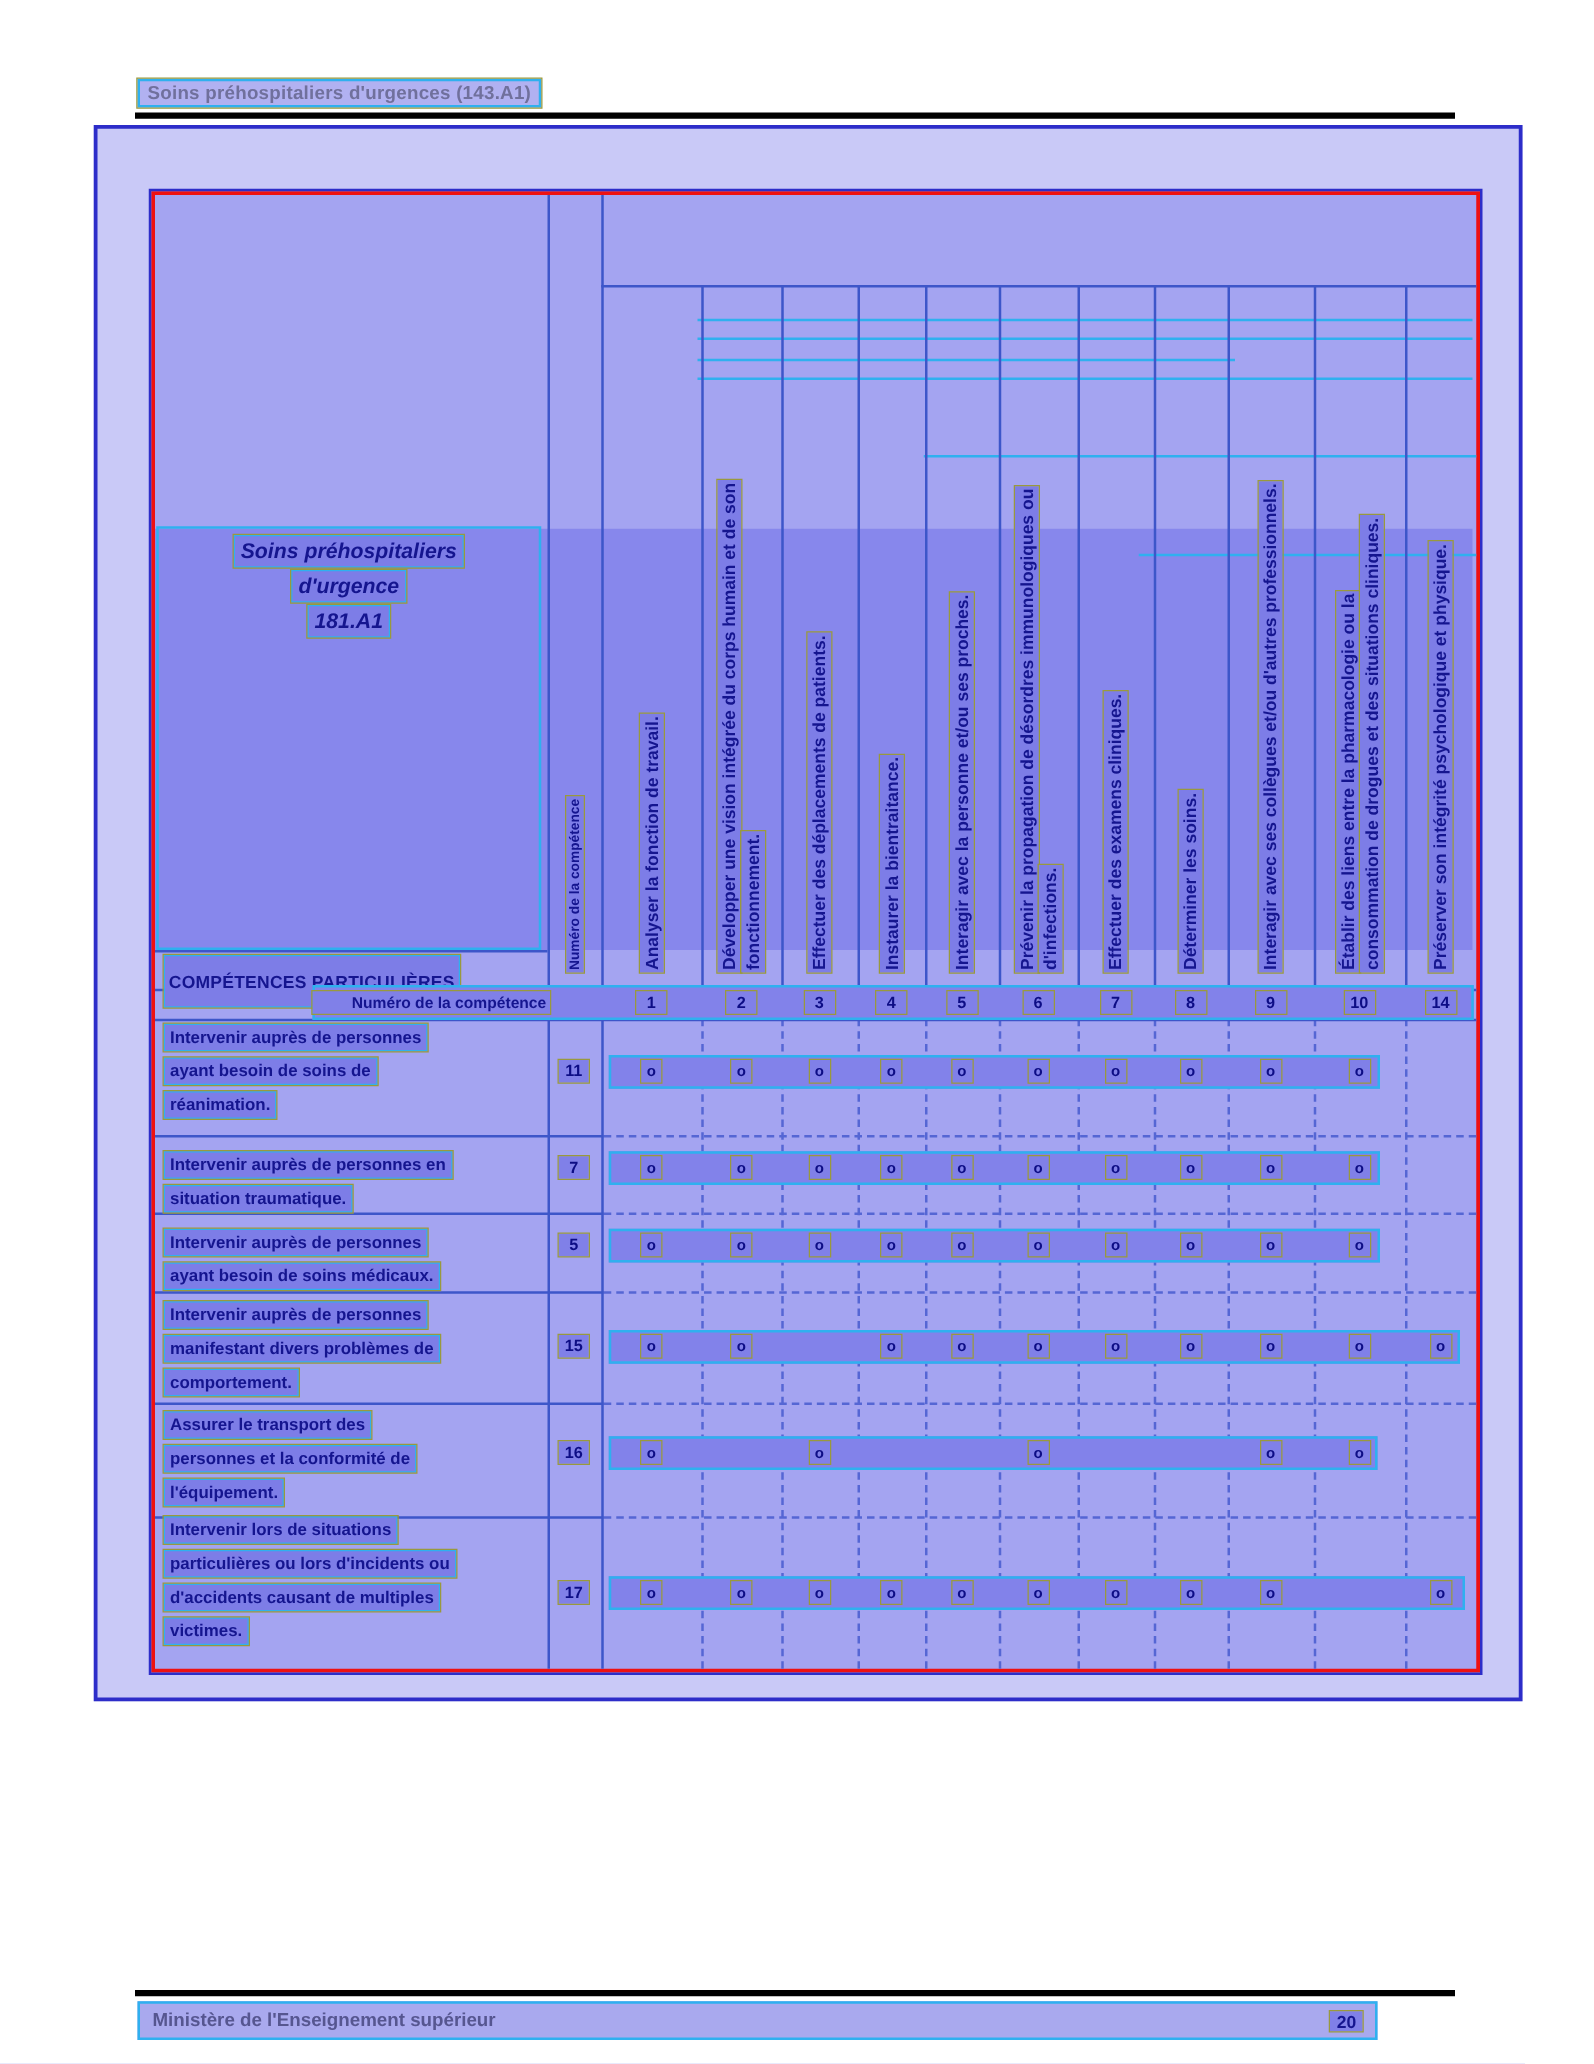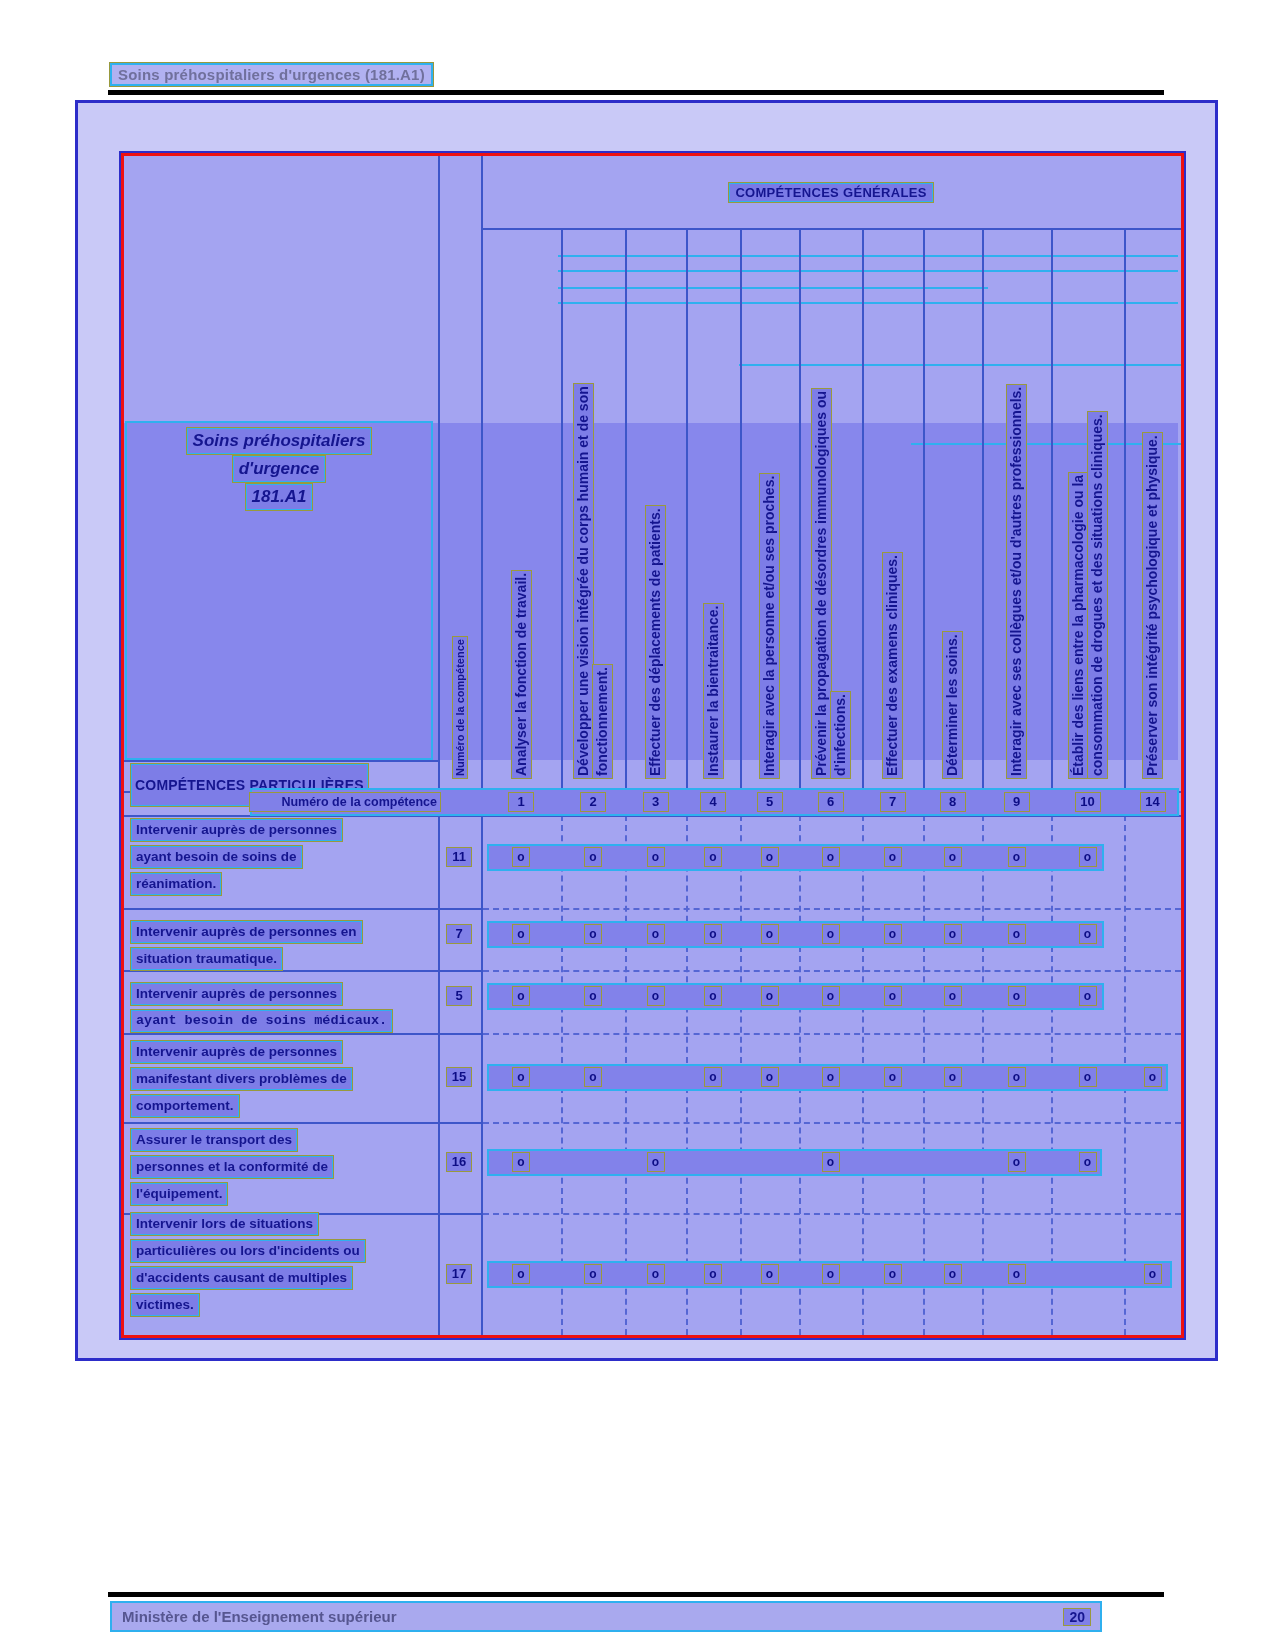--- a/index.html
+++ b/index.html
@@ -37,21 +37,21 @@
   .vh{position:static!important;background:#7d7de7;outline:1px solid #99993d;
       padding:0 2px;font-size:14px;line-height:19px;white-space:nowrap;display:block}
   .vh.small{font-size:11px;line-height:14px}
   .footer-bar{left:110px;top:1601px;width:968px;height:27px;background:#a9a9ee;border:2px solid #2fb0ef;
               display:flex;justify-content:space-between;align-items:center;padding:0 10px;font-size:15px;color:#565690}
   .pgnum{background:#8080e8;outline:1px solid #99993d;color:#15158f;padding:0 5px;font-size:14px}
 </style>
 </head>
 <body>
 
-<div class="abs hdr-title">Soins préhospitaliers d'urgences (181.A1)</div>
+<div class="abs hdr-title">Soins préhospitaliers d'urgences (143.A1)</div>
 <div class="abs rule" style="top:90px"></div>
 
 <div class="abs panel">
   <div class="abs tbl" id="tbl">
       <div class="dark" style="left: 0px; top: 267px; width: 1054px; height: 337px;"></div>
       <div class="cyl" style="left: 434px; top: 99px; width: 620px;"></div>
       <div class="cyl" style="left: 434px; top: 114px; width: 620px;"></div>
       <div class="cyl" style="left: 434px; top: 131px; width: 430px;"></div>
       <div class="cyl" style="left: 434px; top: 146px; width: 620px;"></div>
       <div class="cyl" style="left: 615px; top: 208px; width: 442px;"></div>
@@ -85,21 +85,20 @@
       <div class="gl" style="left: 0px; top: 752px; width: 359px; height: 2px;"></div>
       <div class="glhd" style="left: 359px; top: 752px; width: 698px;"></div>
       <div class="gl" style="left: 0px; top: 814px; width: 359px; height: 2px;"></div>
       <div class="glhd" style="left: 359px; top: 814px; width: 698px;"></div>
       <div class="gl" style="left: 0px; top: 877px; width: 359px; height: 2px;"></div>
       <div class="glhd" style="left: 359px; top: 877px; width: 698px;"></div>
       <div class="gl" style="left: 0px; top: 966px; width: 359px; height: 2px;"></div>
       <div class="glhd" style="left: 359px; top: 966px; width: 698px;"></div>
       <div class="gl" style="left: 0px; top: 1057px; width: 359px; height: 2px;"></div>
       <div class="glhd" style="left: 359px; top: 1057px; width: 698px;"></div>
-      <div class="genwrap" style="left: 357px; top: 27px; width: 700px; height: 24px;"><div class="gen">COMPÉTENCES GÉNÉRALES</div></div>
       <div class="cybox" style="left: 1px; top: 265px; width: 308px; height: 339px;"></div>
       <div class="tlwrap" style="left: 1px; top: 272px; width: 308px;"><div class="tl">Soins préhospitaliers</div></div>
       <div class="tlwrap" style="left: 1px; top: 300px; width: 308px;"><div class="tl">d'urgence</div></div>
       <div class="tlwrap" style="left: 1px; top: 328px; width: 308px;"><div class="tl">181.A1</div></div>
       <div class="plabel" style="left: 7px; top: 608px;">COMPÉTENCES PARTICULIÈRES</div>
       <div style="left: 314px; top: 72px; width: 43px; height: 558px;">
         <div class="rot" style="top: 558px; left: 0px; width: 558px; height: 43px;">
           <div class="vh small">Numéro de la compétence</div>
         </div>
       </div>
@@ -198,21 +197,21 @@
       <div class="box" style="left: 523.5px; top: 769px; width: 16px; text-align: center; font-size: 12px;">o</div>
       <div class="box" style="left: 581px; top: 769px; width: 16px; text-align: center; font-size: 12px;">o</div>
       <div class="box" style="left: 637.5px; top: 769px; width: 16px; text-align: center; font-size: 12px;">o</div>
       <div class="box" style="left: 698.5px; top: 769px; width: 16px; text-align: center; font-size: 12px;">o</div>
       <div class="box" style="left: 760.5px; top: 769px; width: 16px; text-align: center; font-size: 12px;">o</div>
       <div class="box" style="left: 820.5px; top: 769px; width: 16px; text-align: center; font-size: 12px;">o</div>
       <div class="box" style="left: 884.5px; top: 769px; width: 16px; text-align: center; font-size: 12px;">o</div>
       <div class="box" style="left: 955.5px; top: 769px; width: 16px; text-align: center; font-size: 12px;">o</div>
       <div class="bar" style="left: 363px; top: 827px; width: 617px; height: 27px;"></div>
       <div class="hl" style="left: 7px; top: 827px;">Intervenir auprès de personnes</div>
-      <div class="hl" style="left: 7px; top: 854px; font-family: Liberation Mono, monospace;">ayant besoin de soins médicaux.</div>
+      <div class="hl" style="left: 7px; top: 854px;">ayant besoin de soins médicaux.</div>
       <div class="box" style="left: 323px; top: 831px; width: 24px; text-align: center;">5</div>
       <div class="box" style="left: 389px; top: 831px; width: 16px; text-align: center; font-size: 12px;">o</div>
       <div class="box" style="left: 461px; top: 831px; width: 16px; text-align: center; font-size: 12px;">o</div>
       <div class="box" style="left: 523.5px; top: 831px; width: 16px; text-align: center; font-size: 12px;">o</div>
       <div class="box" style="left: 581px; top: 831px; width: 16px; text-align: center; font-size: 12px;">o</div>
       <div class="box" style="left: 637.5px; top: 831px; width: 16px; text-align: center; font-size: 12px;">o</div>
       <div class="box" style="left: 698.5px; top: 831px; width: 16px; text-align: center; font-size: 12px;">o</div>
       <div class="box" style="left: 760.5px; top: 831px; width: 16px; text-align: center; font-size: 12px;">o</div>
       <div class="box" style="left: 820.5px; top: 831px; width: 16px; text-align: center; font-size: 12px;">o</div>
       <div class="box" style="left: 884.5px; top: 831px; width: 16px; text-align: center; font-size: 12px;">o</div>

